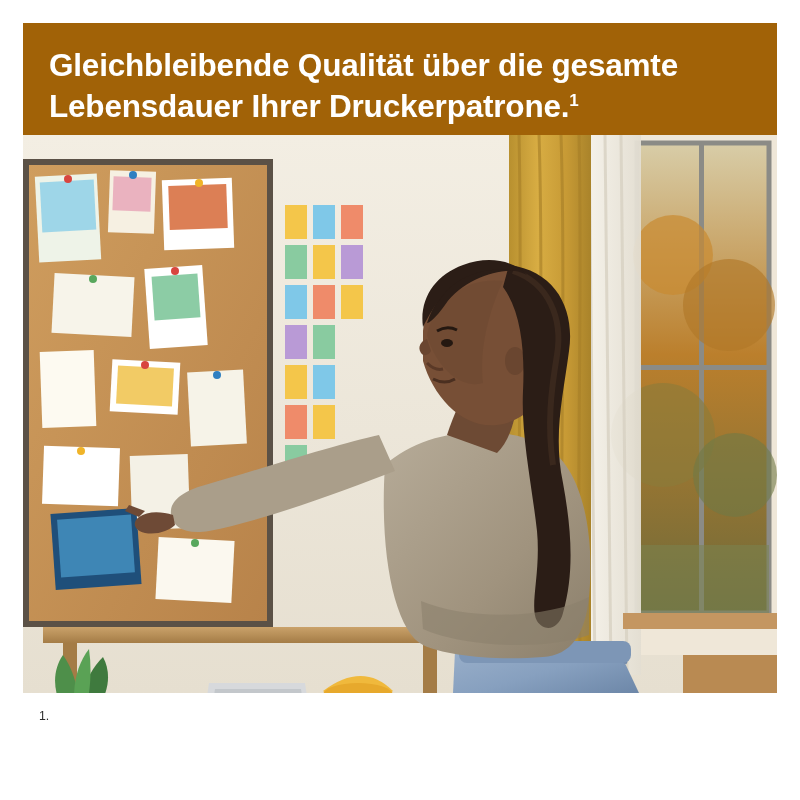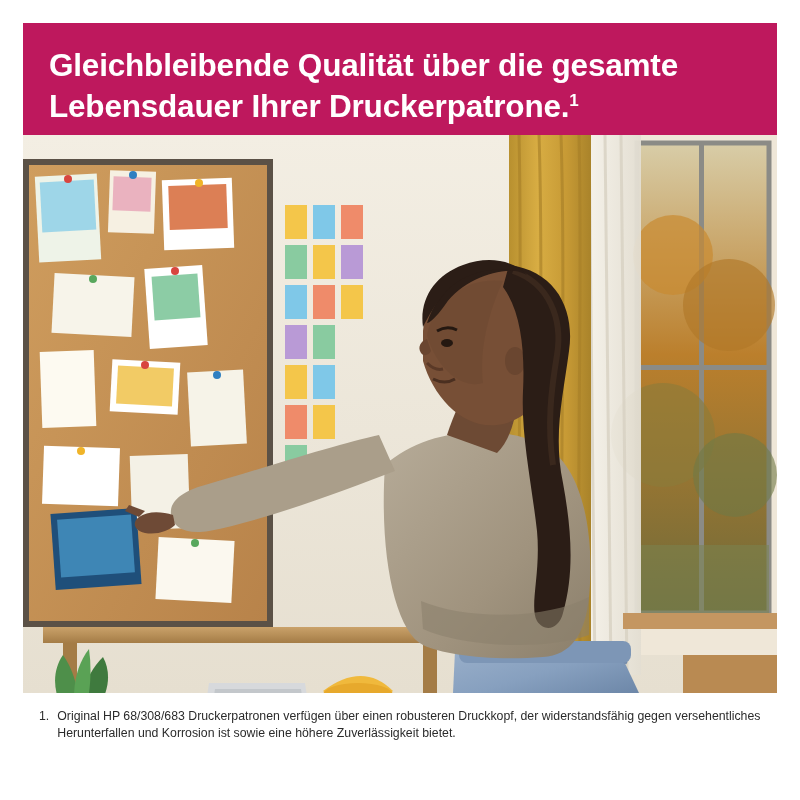--- a/index.html
+++ b/index.html
@@ -21,21 +21,21 @@
     box-sizing: border-box;
   }
 
   
   .headline-band {
     position: absolute;
     left: 23px;
     top: 23px;
     width: 754px;
     height: 112px;
-    background: #be185d;
+    background: #a16207;
     box-sizing: border-box;
     padding: 22px 26px 0 26px;
   }
   .headline {
     margin: 0;
     color: #ffffff;
     font-size: 31.5px;
     line-height: 1.30;
     font-weight: bold;
     letter-spacing: -0.2px;
@@ -272,16 +272,15 @@
         <path d="M404 228 q8 8 16 6" stroke="#5a3927" stroke-width="3" fill="none"></path>
         <path d="M410 244 q12 6 22 0" stroke="#4a2f20" stroke-width="3" fill="none"></path>
 
         <path d="M400 494 C440 512 520 516 566 500 L566 462 C520 486 440 484 398 466 Z" fill="#8b7f6b" opacity="0.55"></path>
       </g>
     </svg>
   </div>
 
   <div class="footnote">
     <span class="footnote-num">1.</span>
-    <span class="footnote-text">Original HP 68/308/683 Druckerpatronen verfügen über einen robusteren Druckkopf, der widerstandsfähig gegen versehentliches Herunterfallen und Korrosion ist sowie eine höhere Zuverlässigkeit bietet.</span>
   </div>
 
 </div>
 
 </body></html>

